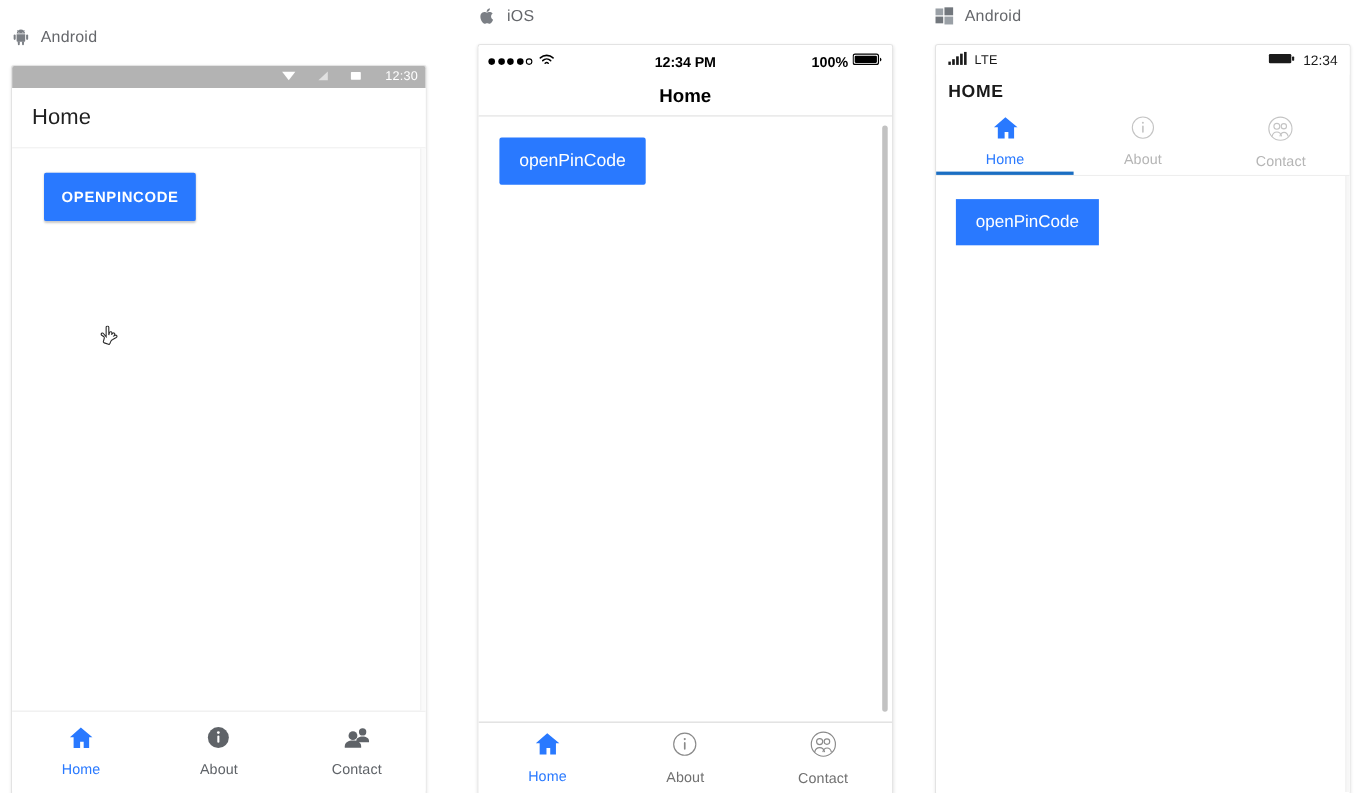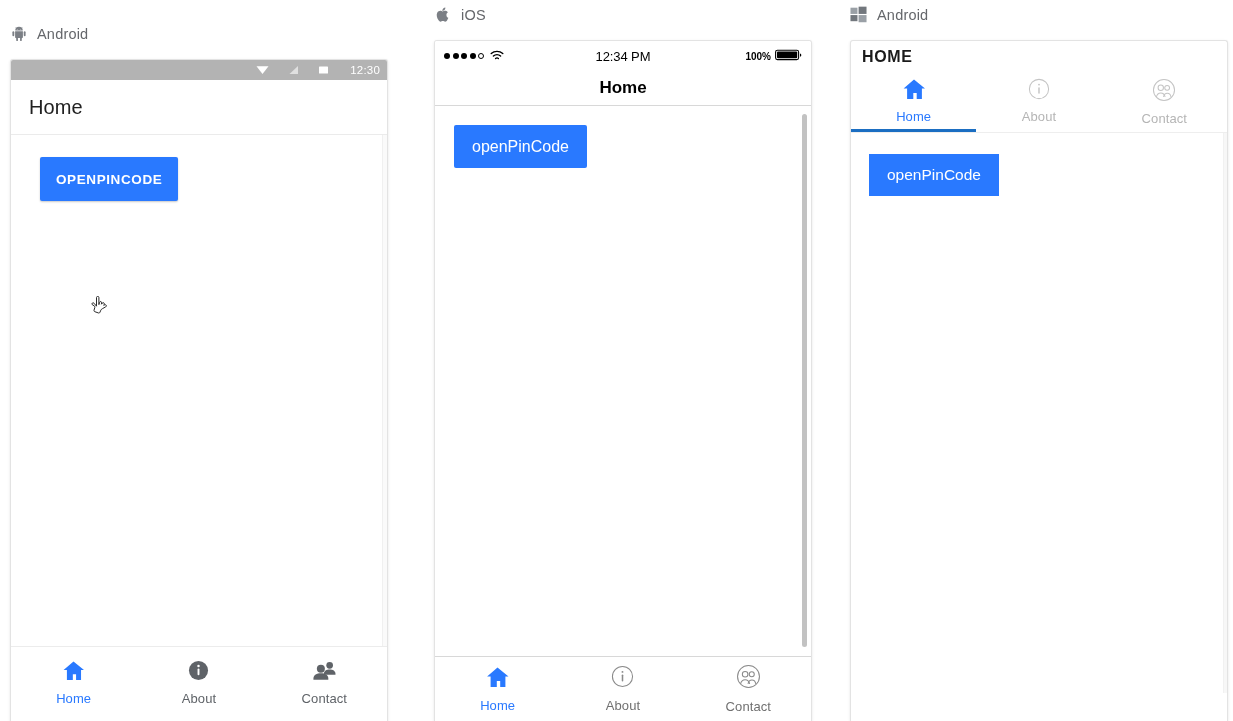--- a/index.html
+++ b/index.html
@@ -157,23 +157,23 @@
   
   .ios-status {
     height: 30px;
     background: #ffffff;
     display: flex;
     align-items: center;
     padding: 0 9px;
     box-sizing: border-box;
   }
   .ios-status .left  { display: flex; align-items: center; gap: 6px; flex: 1; }
-  .ios-status .mid   { font-size: 13px; font-weight: normal; color: #000; letter-spacing: -0.1px; }
+  .ios-status .mid   { font-size: 13px; font-weight: bold; color: #000; letter-spacing: -0.1px; }
   .ios-status .right { display: flex; align-items: center; gap: 4px; flex: 1; justify-content: flex-end; }
-  .ios-status .batt-pct { font-size: 10px; font-weight: bold; color: #000; }
+  .ios-status .batt-pct { font-size: 13px; font-weight: bold; color: #000; }
   .dots { display: flex; align-items: center; gap: 2.5px; }
   .dot { width: 6px; height: 6px; border-radius: 50%; background: #000; }
   .dot.hollow { background: transparent; border: 1px solid #000; box-sizing: border-box; }
 
   .ios-navbar {
     height: 35px;
     background: #ffffff;
     display: flex;
     align-items: center;
     justify-content: center;
@@ -489,20 +489,43 @@
           <rect x="9.1" y="0.7" width="8.4" height="7.7" fill="#72777d"></rect>
           <rect x="0.5" y="9.6" width="7.4" height="6.5" fill="#72777d"></rect>
           <rect x="9.1" y="9.6" width="8.4" height="7.6" fill="#9aa0a6"></rect>
         </svg>
       </span>
       <span class="plat-name">Android</span>
     </div>
 
     <div class="device">
 
+      <div class="win-status">
+        <span class="left">
+          <span>
+            <svg width="17" height="12" viewBox="0 0 17 12" fill="#1a1a1a">
+              <rect x="0" y="9" width="2.4" height="3"></rect>
+              <rect x="3.6" y="6.8" width="2.4" height="5.2"></rect>
+              <rect x="7.2" y="4.2" width="2.4" height="7.8"></rect>
+              <rect x="10.8" y="1.8" width="2.4" height="10.2"></rect>
+              <rect x="14.4" y="0" width="2.4" height="12"></rect>
+            </svg>
+          </span>
+          <span class="lte">LTE</span>
+        </span>
+        <span class="right">
+          <span>
+            <svg width="24" height="11" viewBox="0 0 24 11">
+              <rect x="0.5" y="1" width="20.4" height="8.6" rx="1.2" fill="#1a1a1a"></rect>
+              <rect x="21.6" y="3.4" width="2" height="3.8" rx=".6" fill="#1a1a1a"></rect>
+            </svg>
+          </span>
+          <span class="st-time">12:34</span>
+        </span>
+      </div>
 
       <div class="win-header">
         <span class="title">HOME</span>
       </div>
 
       <div class="win-tabbar">
         <div class="nav-cell active">
           <span>
             <svg width="24" height="22" viewBox="0 0 24 22" fill="#2979ff">
               <path d="M12 1.5 L23 10.6 h-3.1 V21 h-5.2 v-6.1 h-3.4 V21 H5.1 V10.6 H1.6 Z"></path>

